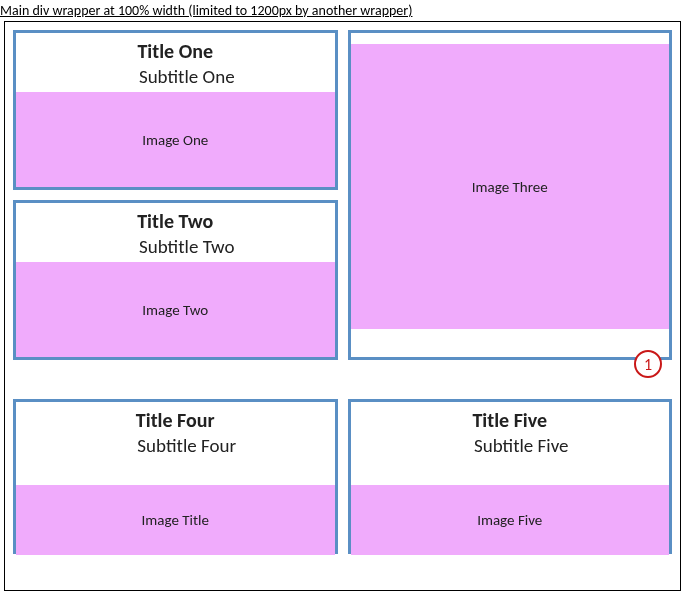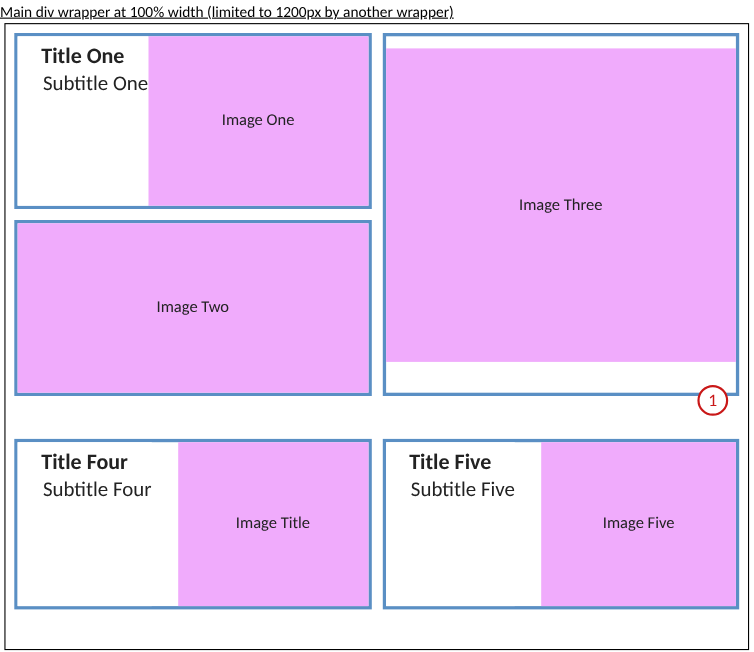--- a/index.html
+++ b/index.html
@@ -35,20 +35,21 @@
     }
     .left-col {
       display: flex;
       flex-direction: column;
       gap: 10px;
     }
     .card {
       border: 3px solid #5a8fc4;
       background: #fff;
       display: flex;
+      flex-direction: column;
     }
     .card-header {
       text-align: center;
       padding: 6px 0 4px 0;
       background: #fff;
     }
     .card-title {
       font-size: 20px;
       font-weight: bold;
       color: #222;
@@ -112,20 +113,24 @@
     <div class="left-col">
       <div class="card card-small">
         <div class="card-header">
           <div class="card-title">Title One</div>
           <div class="card-subtitle">Subtitle One</div>
         </div>
         <div class="card-image">Image One</div>
       </div>
 
       <div class="card card-small">
+        <div class="card-header">
+          <div class="card-title">Title Two</div>
+          <div class="card-subtitle">Subtitle Two</div>
+        </div>
         <div class="card-image">Image Two</div>
       </div>
     </div>
 
     <div class="card card-tall">
       <div class="card-image">Image Three</div>
     </div>
 
     <div class="card card-bottom">
       <div class="card-header">

